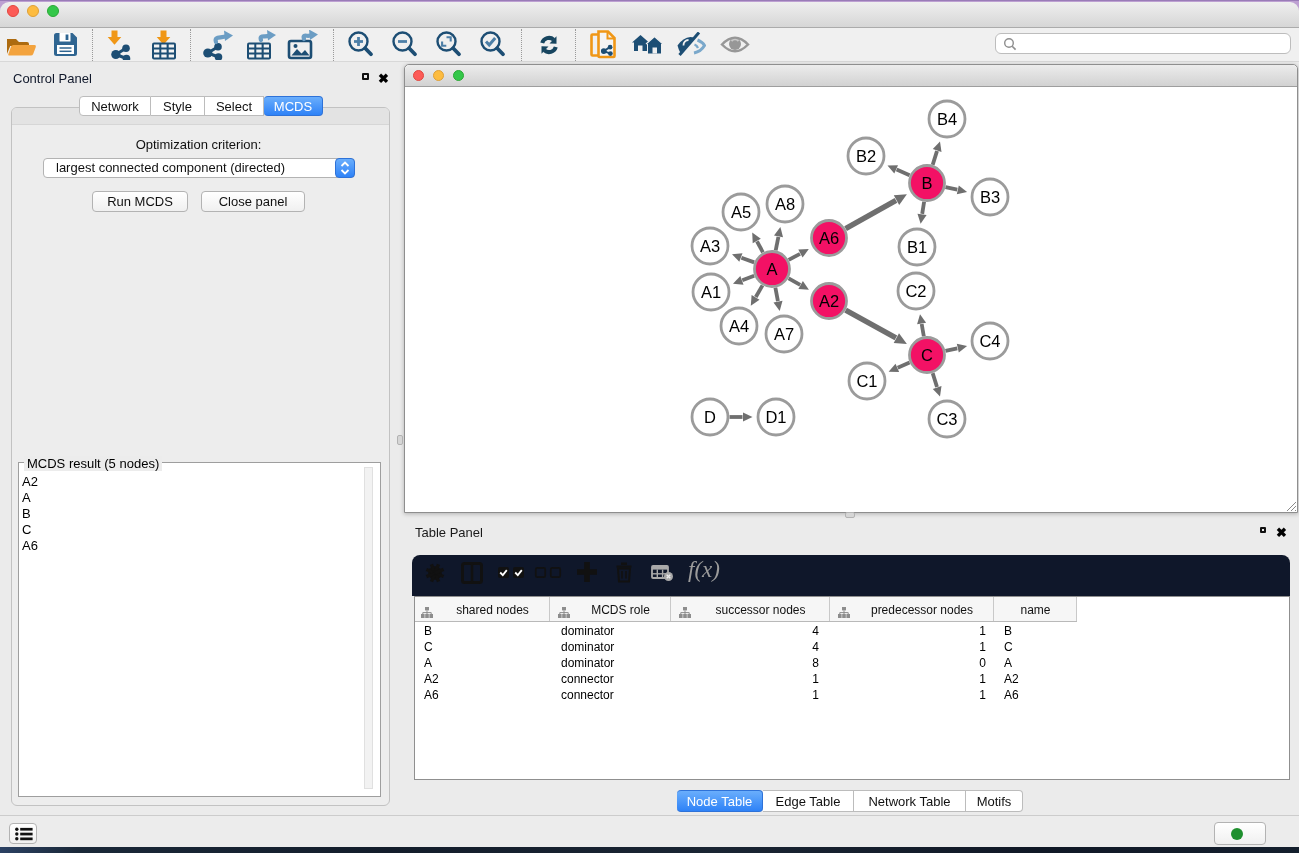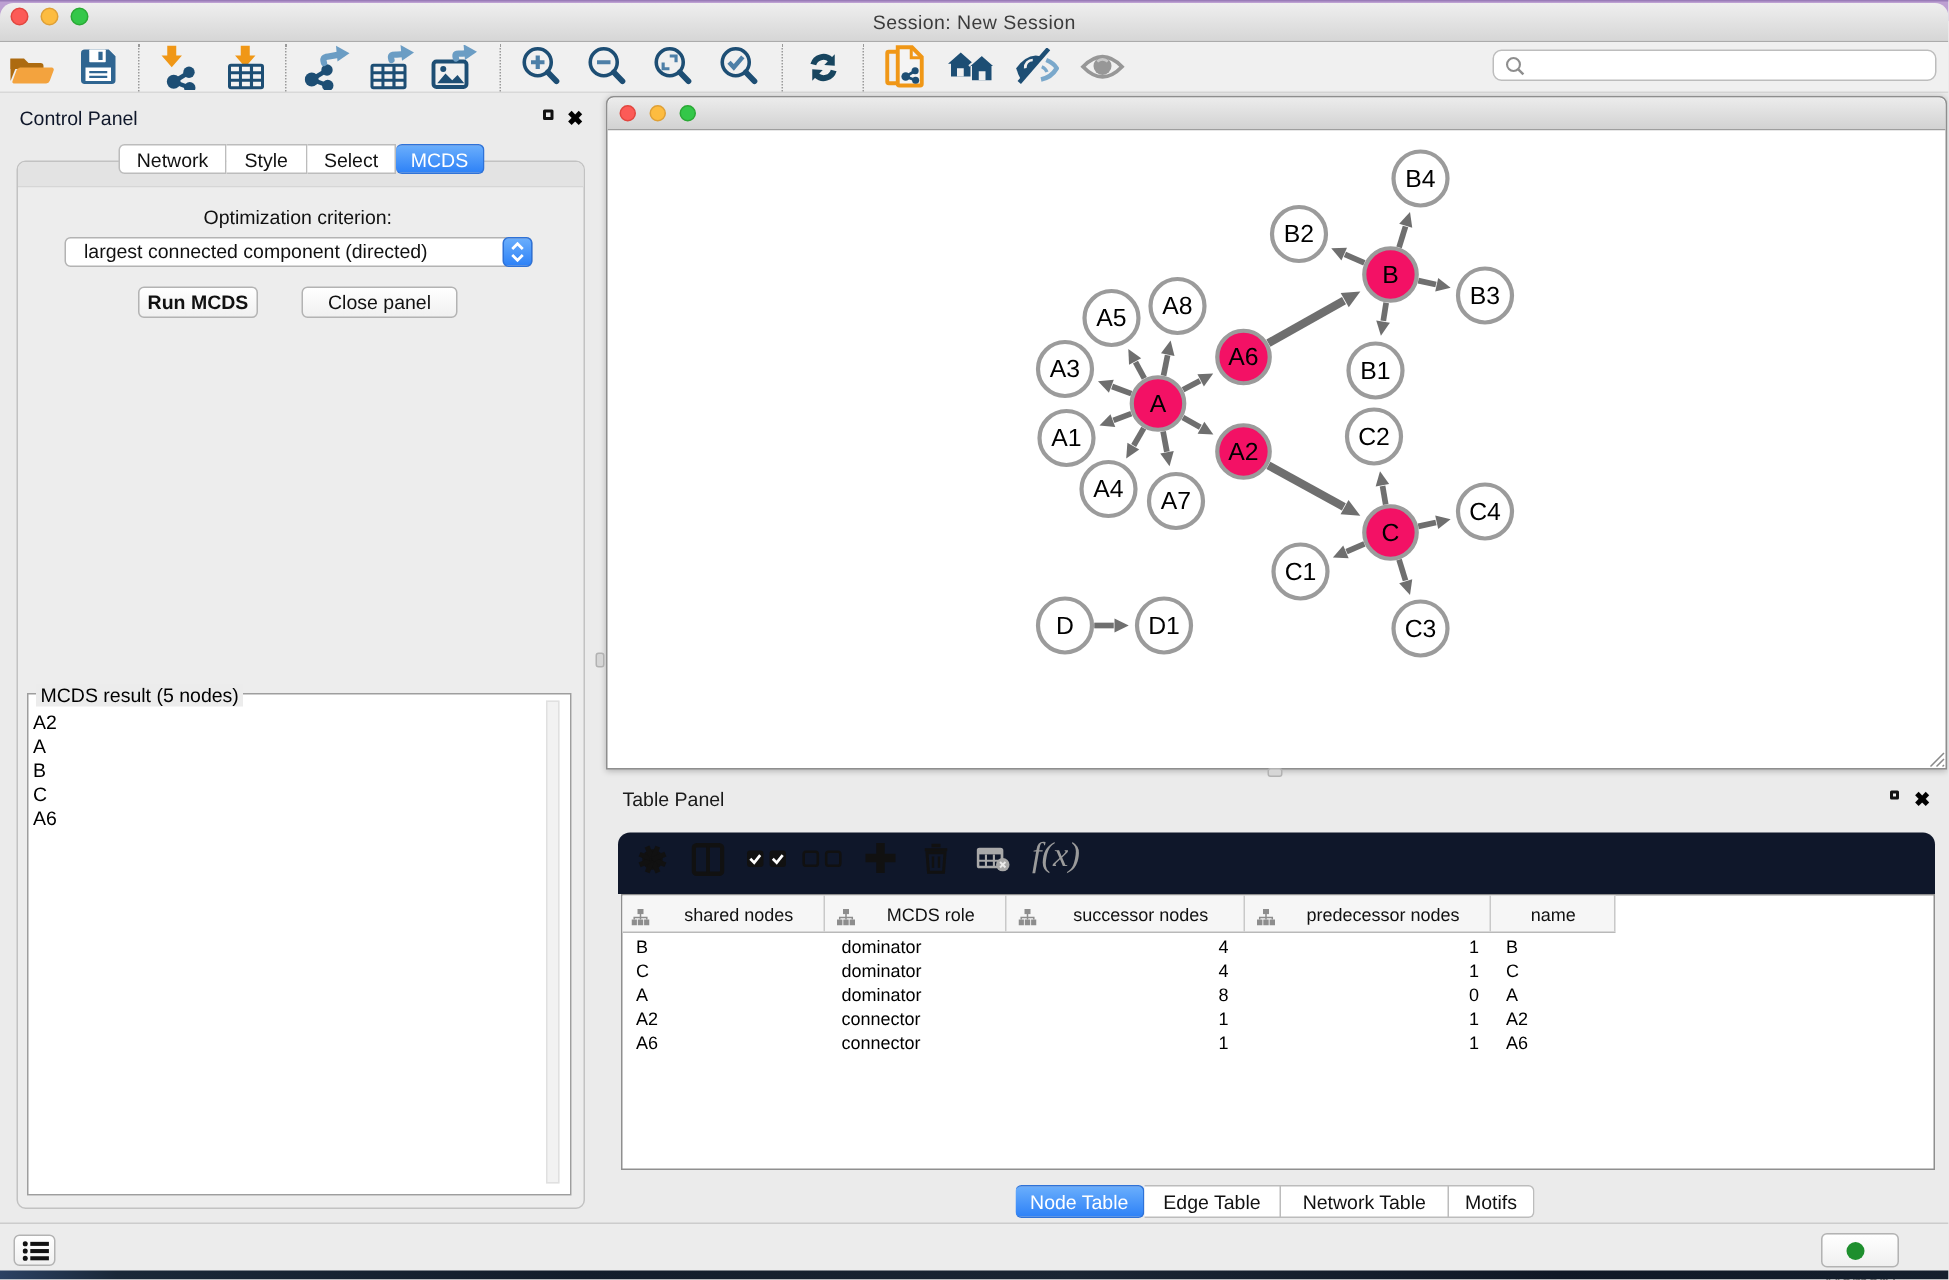--- a/index.html
+++ b/index.html
@@ -33,21 +33,21 @@
   .cptab.first { border-left:1px solid #bcbcbc; border-radius:4px 0 0 4px; }
   .cptab.sel { background:linear-gradient(#6aaefc,#2e82f7); color:#fff; border-color:#2e72d8; border-radius:4px; }
   #optLabel { left:0; top:137px; width:397px; text-align:center; font-size:13px; color:#111; }
   #dropdown { left:43px; top:158px; width:312px; height:20px; background:#fff; border:1px solid #b3b3b3; border-radius:4px;
     font-size:13px; color:#111; line-height:18px; padding-left:12px; }
   #ddBtn { position:absolute; right:-1px; top:-1px; width:20px; height:20px; border-radius:4px;
     overflow:visible;
     background:linear-gradient(#6aaefc,#2e82f7); border:1px solid #2e72d8; }
   .btn { background:linear-gradient(#ffffff,#f0f0f0); border:1px solid #b3b3b3; border-radius:4px;
     font-size:13px; color:#111; text-align:center; line-height:19px; }
-  #runBtn { left:92px; top:191px; width:80px; height:21px;font-weight:bold; }
+  #runBtn { left:92px; top:191px; width:96px; height:21px; }
   #closeBtn { left:201px; top:191px; width:104px; height:21px; }
   #groupBox { left:18px; top:462px; width:363px; height:335px; border:1px solid #9e9e9e; background:#fff; }
   #groupLabel { left:24px; top:456px; font-size:13px; background:#ececec; padding:0 3px; }
   #mcdsList { left:22px; top:474px; font-size:13px; line-height:16px; color:#000; }
   #gbScroll { left:364px; top:467px; width:9px; height:322px; background:#f2f2f2; border:1px solid #e0e0e0; }
 
   
   #gwin { left:404px; top:64px; width:894px; height:449px; background:#fff; border:1px solid #8e8e8e;
     border-radius:5px 5px 0 0; box-shadow:0 1px 4px rgba(0,0,0,0.25); }
   #gtitle { position:absolute; left:0; top:0; width:100%; height:22px; background:linear-gradient(#ececec,#d2d2d2);
@@ -74,21 +74,20 @@
   #memBtn { left:1214px; top:822px; width:52px; height:23px; font-size:13px; }
   #deskBottom { left:0; top:847px; width:1299px; height:6px; background:linear-gradient(90deg,#2b4163 0%,#1a2838 6%,#131d2b 30%,#1a2533 55%,#101826 80%,#141f2d 100%);  }
 </style>
 </head>
 <body>
 <div class="abs" id="deskTop"></div>
 <div class="abs" id="titlebar">
   <div class="tl" style="left:7px; background:#fc5b57; border:1px solid #e2463f;"></div>
   <div class="tl" style="left:27px; background:#fdbc40; border:1px solid #dfa036;"></div>
   <div class="tl" style="left:47px; background:#34c749; border:1px solid #2aa935;"></div>
-  <div id="title">Session: New Session</div>
 </div>
 <div class="abs" id="toolbar">
   <div id="icons">
       <svg class="ticon" style="left:5px;top:4px" width="32" height="26" viewBox="0 0 32 26">
         <path d="M2,7 h9 l3,3 h8 a2,2 0 0 1 2,2 v2 h-22 z" fill="#ad6b10"></path>
         <path d="M2,7 v15 l4,-10 z" fill="#ad6b10"></path>
         <path d="M7,13 h22.5 a1.4,1.4 0 0 1 1.3,1.9 l-2.6,7 a2.6,2.6 0 0 1 -2.4,1.7 h-21.6 a1,1 0 0 1 -0.9,-1.4 l2.7,-7.4 a2.6,2.6 0 0 1 2.4,-1.7 z" fill="#f3a33e"></path>
       </svg>
       <svg class="ticon" style="left:52px;top:3px" width="27" height="27" viewBox="0 0 27 27">
         <path d="M2,4.5 a2.5,2.5 0 0 1 2.5,-2.5 h16 l4.5,4.5 v16 a2.5,2.5 0 0 1 -2.5,2.5 h-18 a2.5,2.5 0 0 1 -2.5,-2.5 z" fill="#2f6591"></path>

